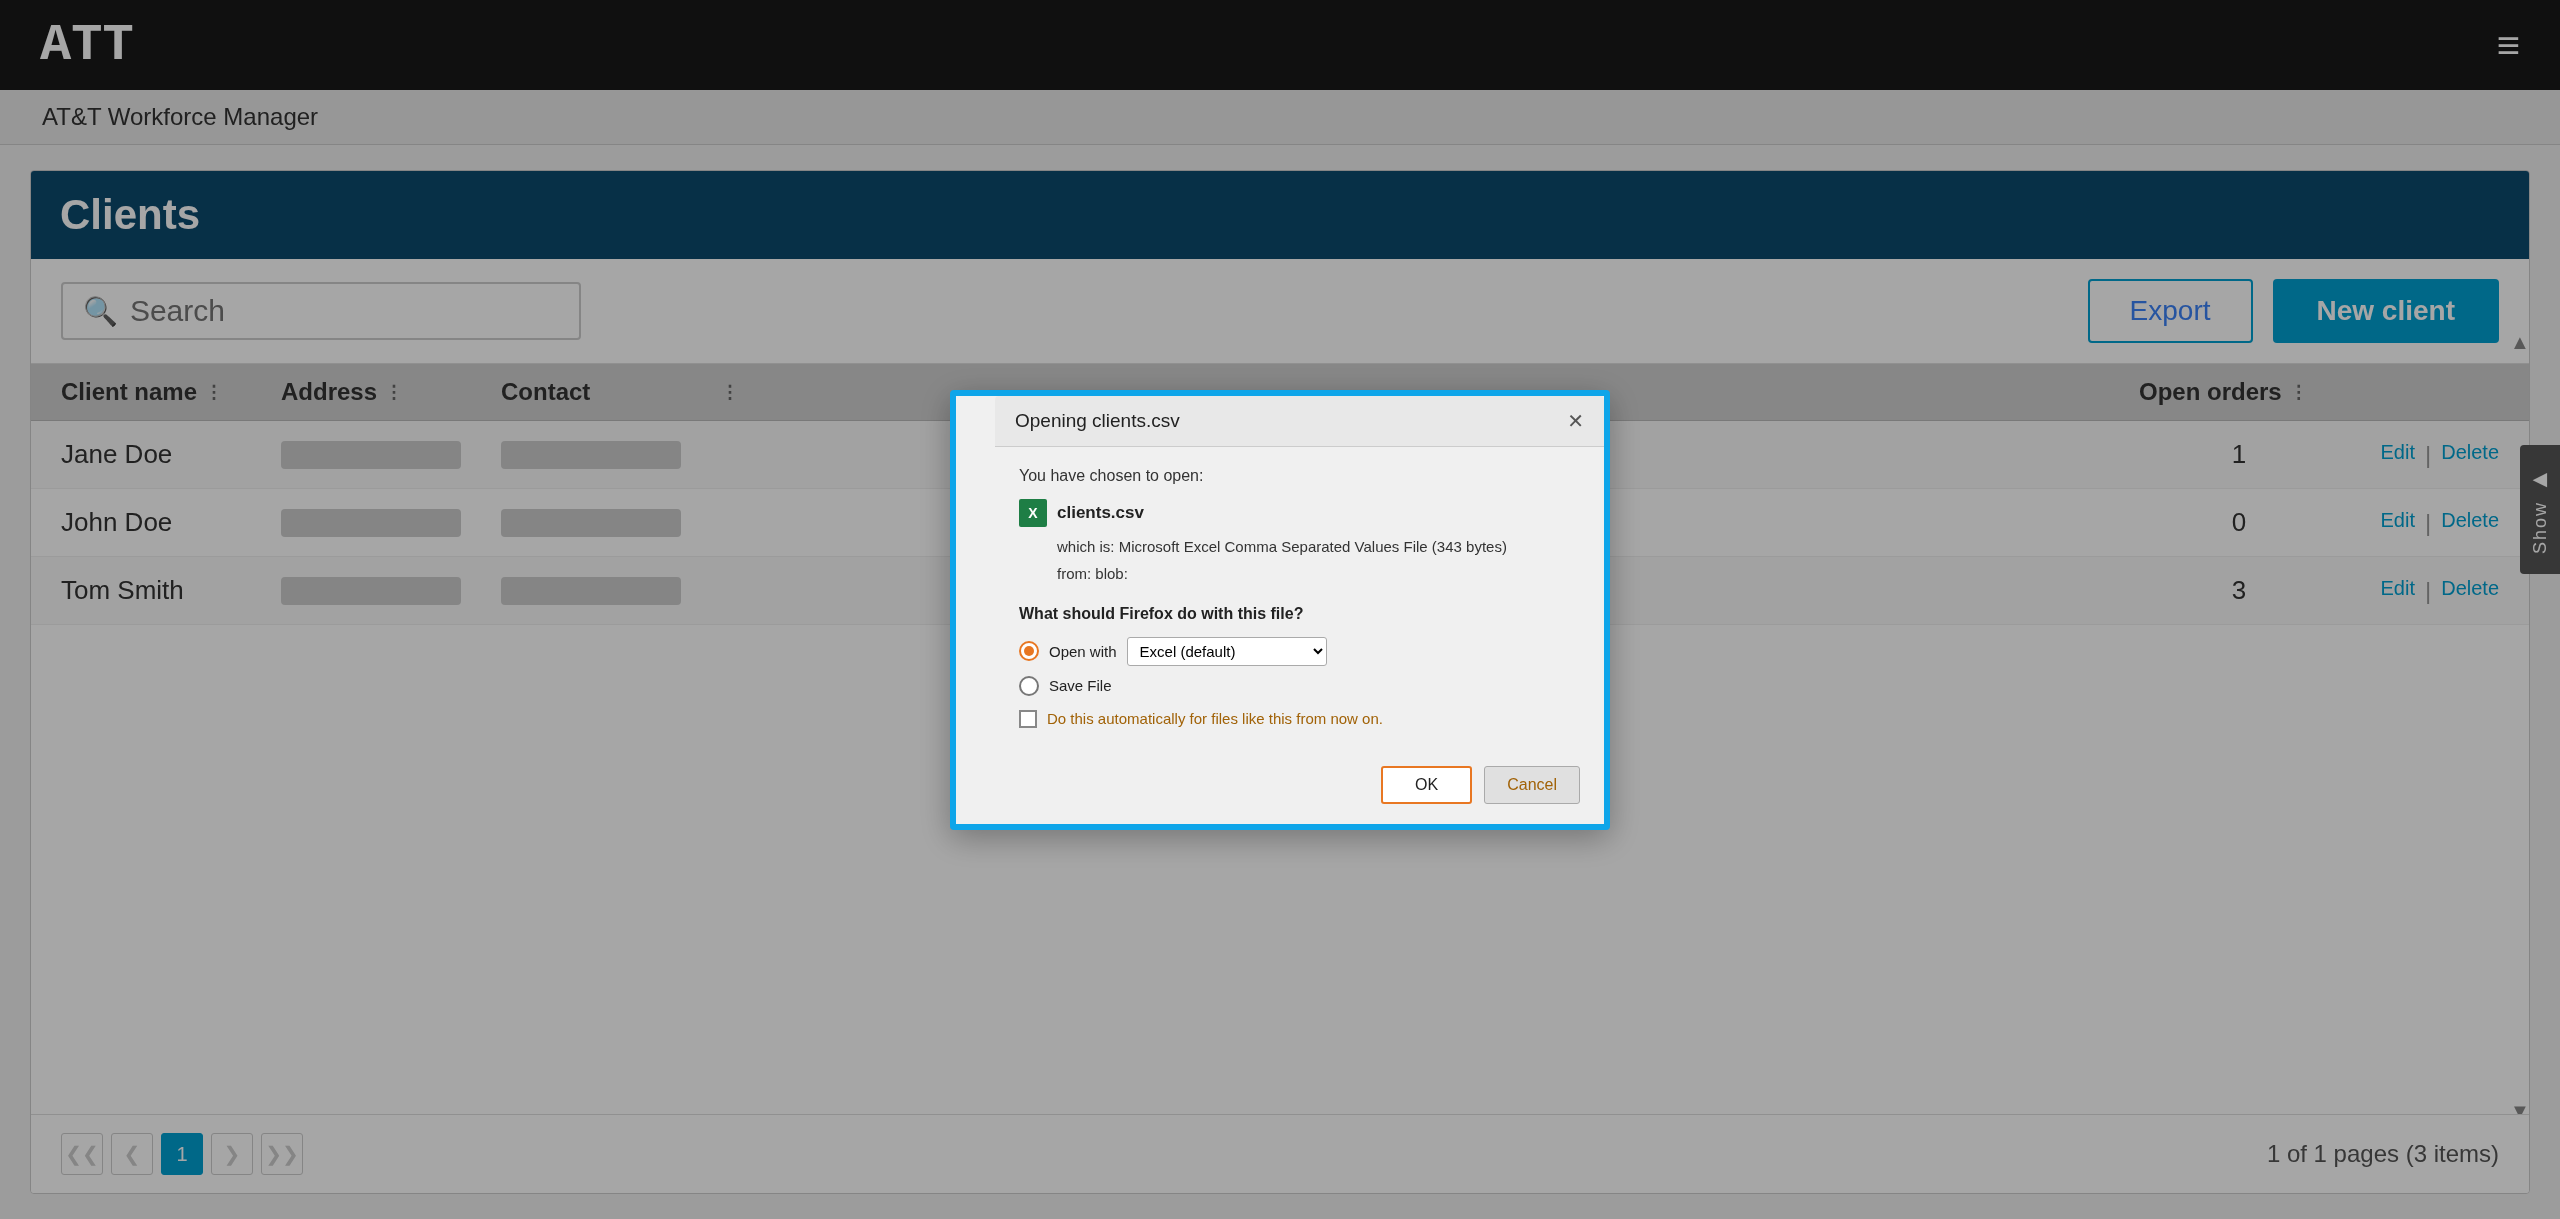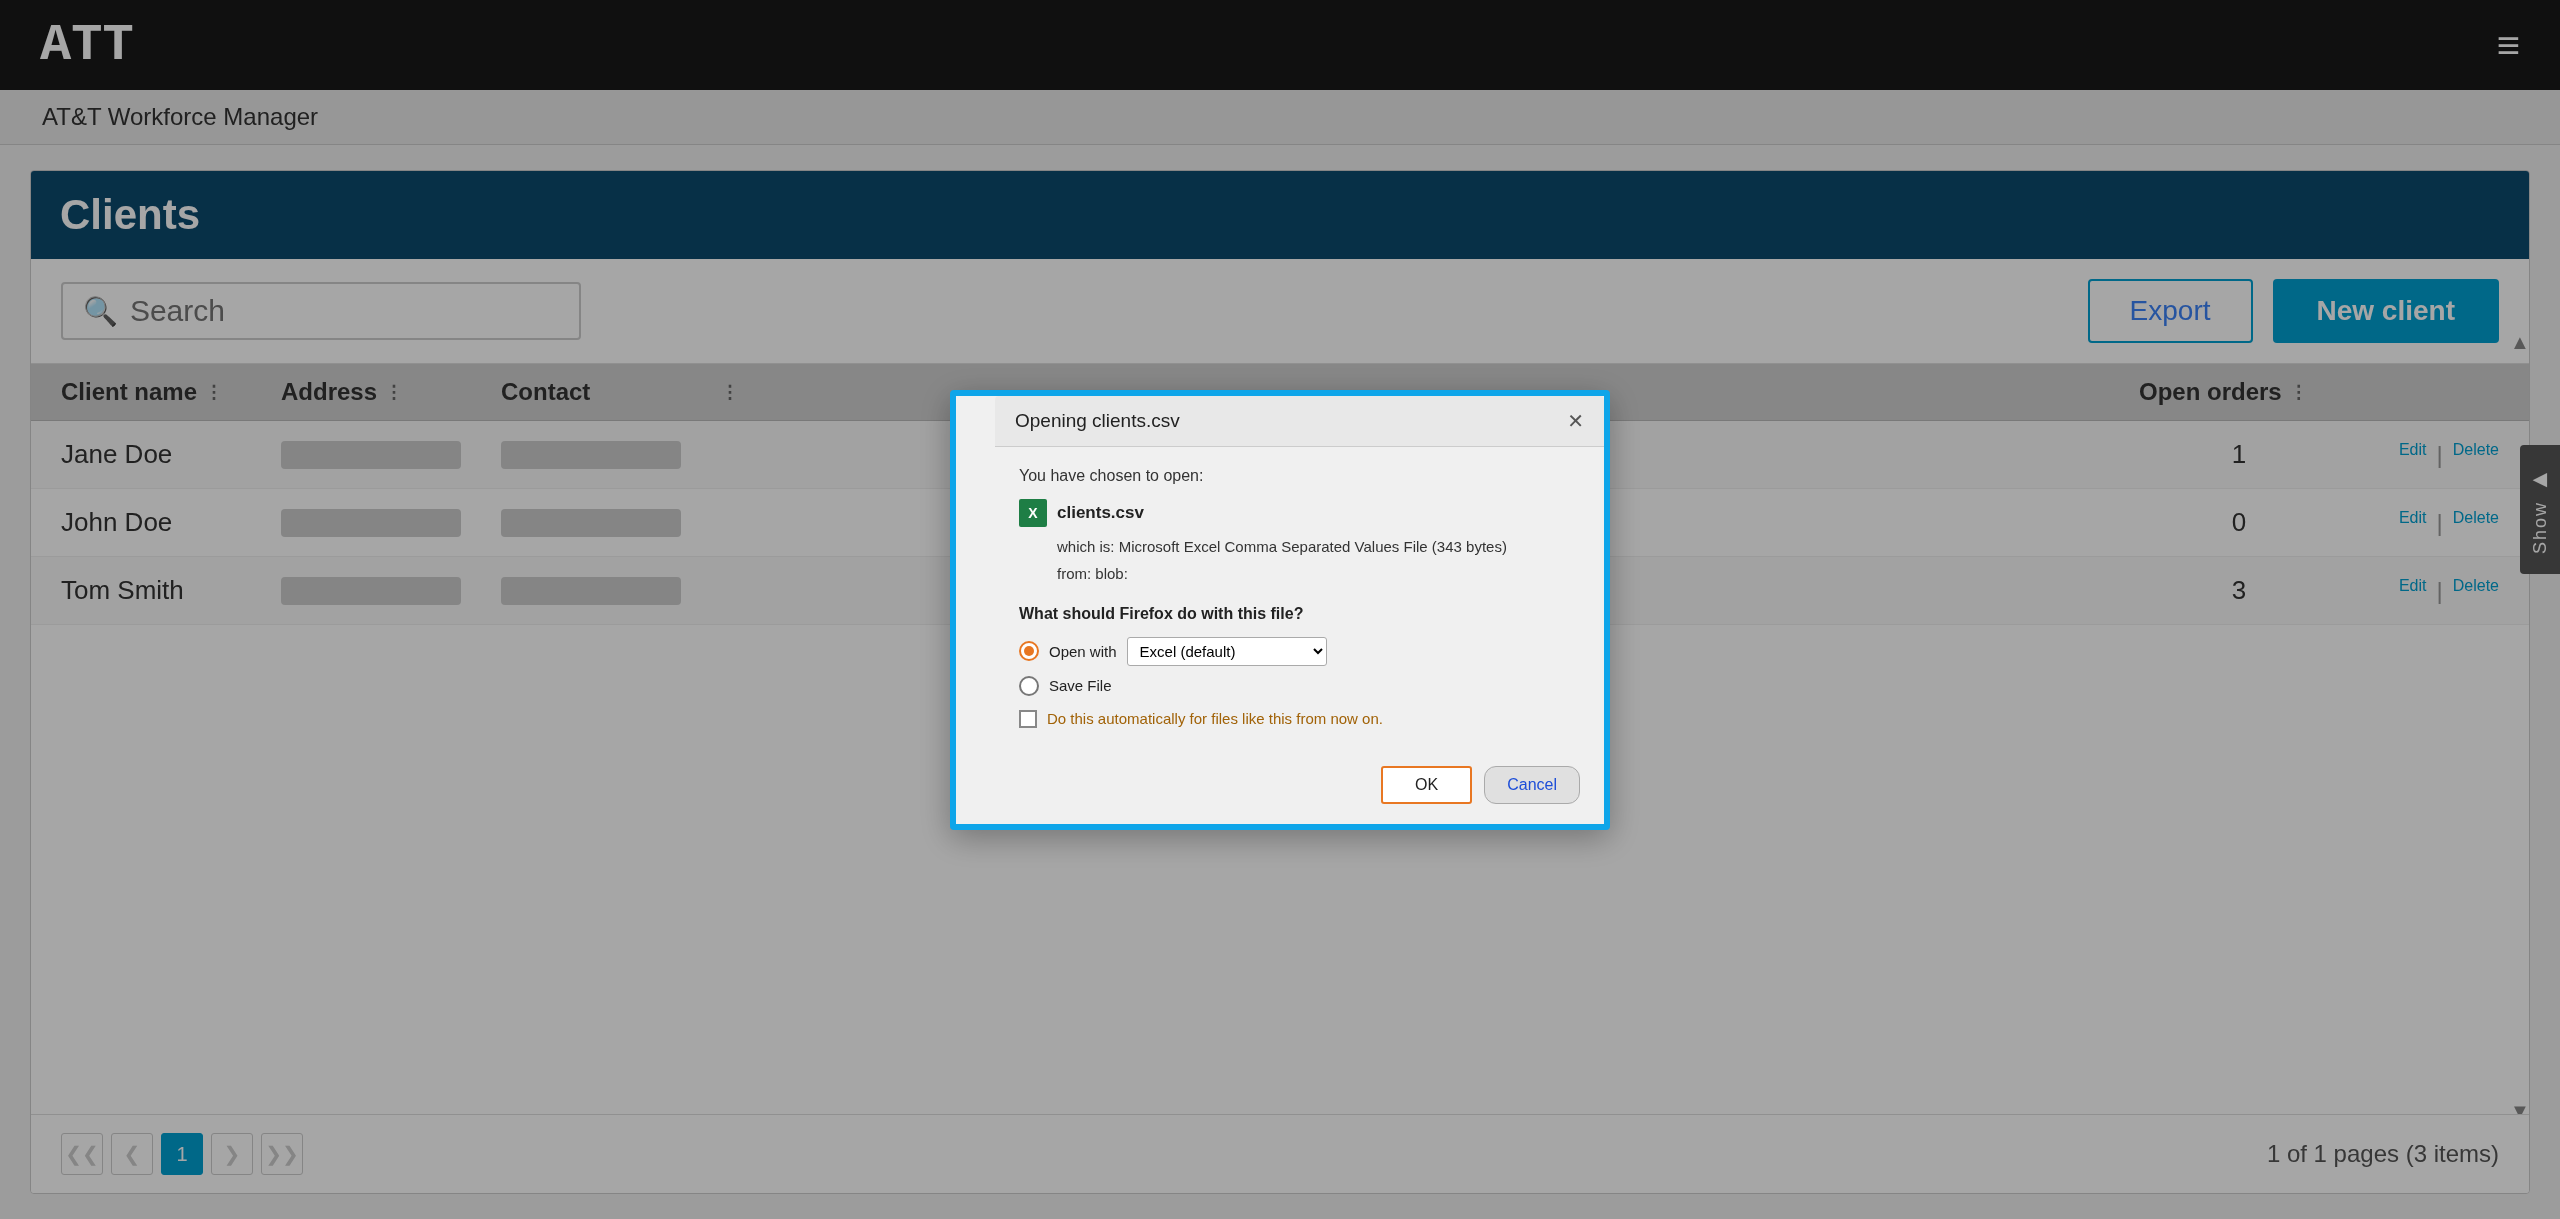--- a/index.html
+++ b/index.html
@@ -168,21 +168,21 @@
       text-align: center;
     }
     .row-actions {
       display: flex;
       gap: 10px;
       justify-content: flex-end;
     }
     .action-link {
       color: #00a0d2;
       cursor: pointer;
-      font-size: 16px;
+      font-size: 20px;
       text-decoration: none;
     }
     .action-sep {
       color: #999;
       font-size: 24px;
     }
 
     
     .pagination {
       display: flex;
@@ -430,24 +430,24 @@
       color: #222;
       padding: 8px 32px;
       font-size: 16px;
       border-radius: 3px;
       cursor: pointer;
       font-weight: normal;
     }
     .modal-cancel-btn {
       background: #e0e0e0;
       border: 1px solid #aaa;
-      color: #1d4ed8;
+      color: #a16207;
       padding: 8px 22px;
       font-size: 16px;
-      border-radius: 12px;
+      border-radius: 3px;
       cursor: pointer;
     }
   </style>
 </head>
 <body>
 
 <div class="top-nav">
   <span class="top-nav-logo">ATT</span>
   <span class="top-nav-menu">≡</span>
 </div>

